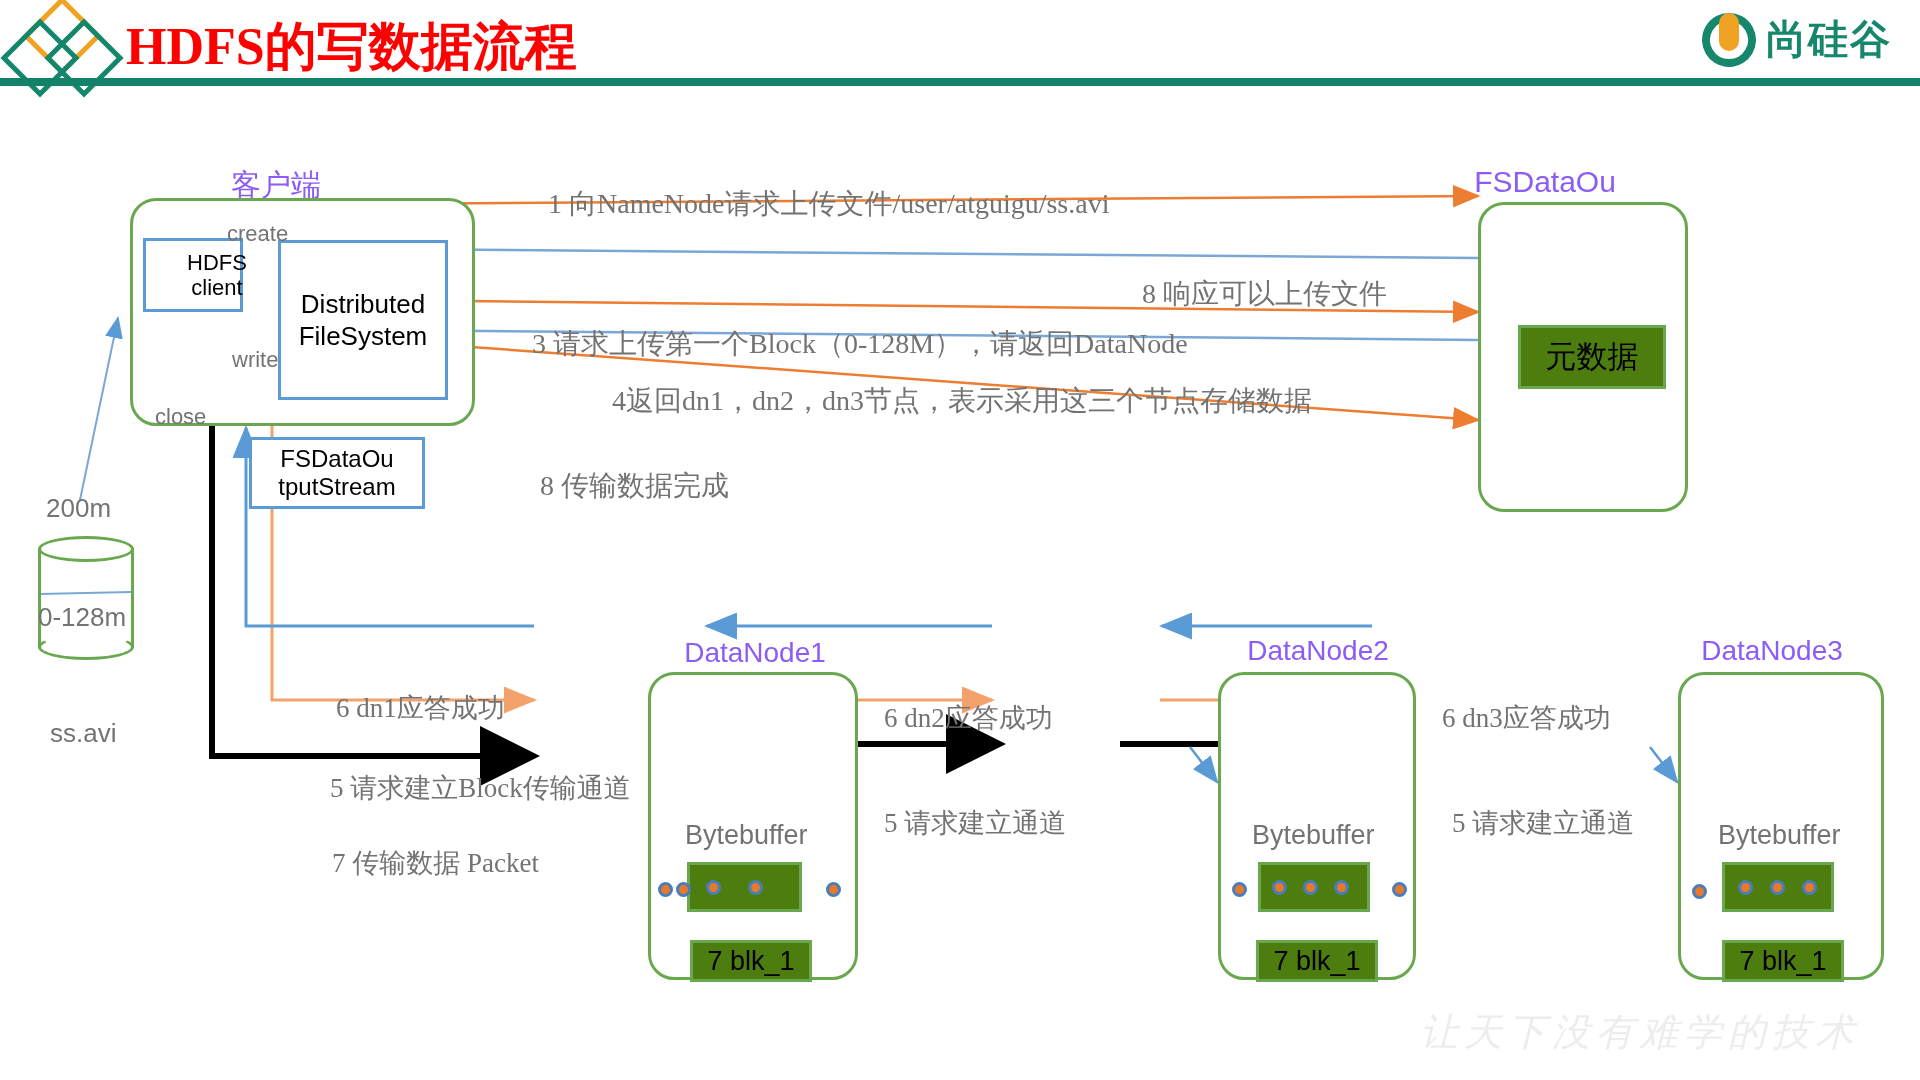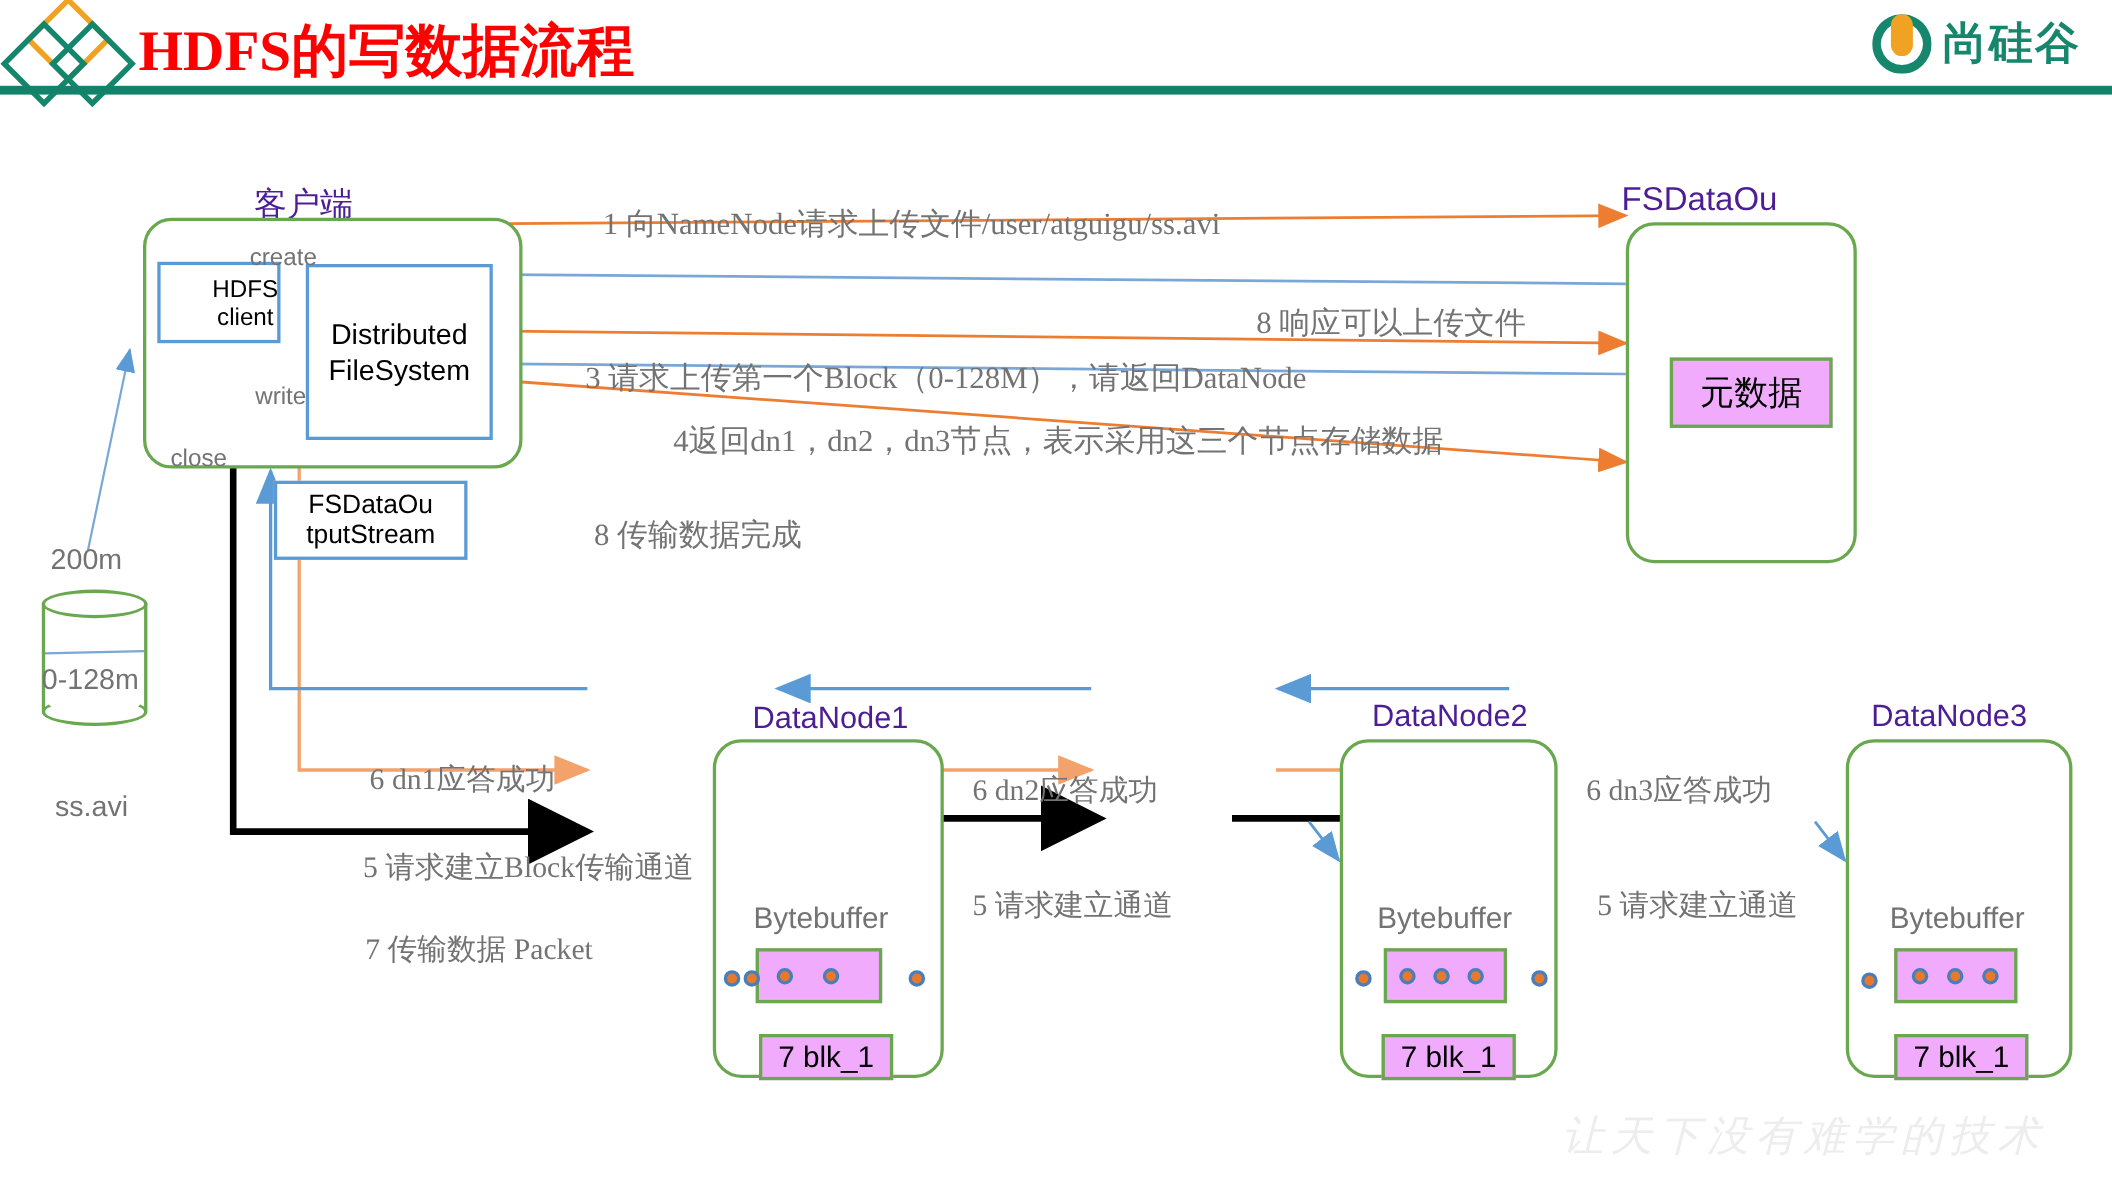--- a/index.html
+++ b/index.html
@@ -13,24 +13,24 @@
   .logo-dia.orange{border-color:#f0a323;}
   .title{position:absolute;left:126px;top:12px;font-family:"Liberation Serif","DejaVu Serif",serif;
          font-size:52px;font-weight:bold;color:#ff0000;letter-spacing:0px;white-space:nowrap;}
   .brand{position:absolute;right:28px;top:12px;display:flex;align-items:center;gap:10px;}
   .brand-txt{font-size:40px;font-weight:bold;color:#16876c;font-family:"DejaVu Sans",sans-serif;letter-spacing:2px;}
 
   
   .gbox{position:absolute;border:3px solid #6aa84f;border-radius:26px;background:#fff;box-sizing:border-box;}
   .bbox{position:absolute;border:3px solid #5b9bd5;background:#fff;box-sizing:border-box;
         display:flex;align-items:center;justify-content:center;text-align:center;}
-  .gsq{position:absolute;border:3px solid #6aa84f;background:#f0abfc;box-sizing:border-box;
+  .gsq{position:absolute;border:3px solid #6aa84f;background:#4d7c0f;box-sizing:border-box;
        display:flex;align-items:center;justify-content:center;text-align:center;}
   .lbl{position:absolute;color:#737373;white-space:nowrap;}
-  .cap{position:absolute;color:#4c1d95;white-space:nowrap;font-size:27px;}
+  .cap{position:absolute;color:#8b5cf6;white-space:nowrap;font-size:27px;}
   .small{font-size:22px;}
 
   svg.ov{position:absolute;left:0;top:0;width:1920px;height:1080px;pointer-events:none;}
 
   .wm{position:absolute;right:60px;bottom:22px;font-size:38px;color:#ededed;
       font-family:"Liberation Serif",serif;font-style:italic;letter-spacing:6px;white-space:nowrap;}
 
   .dot{position:absolute;width:15px;height:15px;border-radius:50%;background:#e8792b;border:3px solid #4a7ebb;box-sizing:border-box;}
 </style>
 </head>
@@ -109,21 +109,21 @@
 
     <line x1="723" y1="747" x2="750" y2="782" stroke="#5b9bd5" stroke-width="2.5" marker-end="url(#ab)"></line>
     <line x1="1190" y1="747" x2="1217" y2="782" stroke="#5b9bd5" stroke-width="2.5" marker-end="url(#ab)"></line>
     <line x1="1650" y1="747" x2="1677" y2="782" stroke="#5b9bd5" stroke-width="2.5" marker-end="url(#ab)"></line>
   </svg>
 
   <div class="cap" style="left:276px;top:165px;transform:translateX(-50%);font-family:'Liberation Serif',serif;font-size:30px;">客户端</div>
 
   <div class="gbox" style="left:130px;top:198px;width:345px;height:228px;"></div>
 
-  <div class="bbox" style="left:143px;top:238px;width:112px;height:74px;padding-left:48px;">
+  <div class="bbox" style="left:143px;top:238px;width:100px;height:74px;padding-left:48px;">
     <div style="font-size:22px;line-height:1.15;">
       <div>HDFS</div>
       <div>client</div>
     </div>
   </div>
 
   <div class="bbox" style="left:278px;top:240px;width:170px;height:160px;">
     <div style="font-size:26px;line-height:1.25;">
       <div>Distributed</div>
       <div>FileSystem</div>

